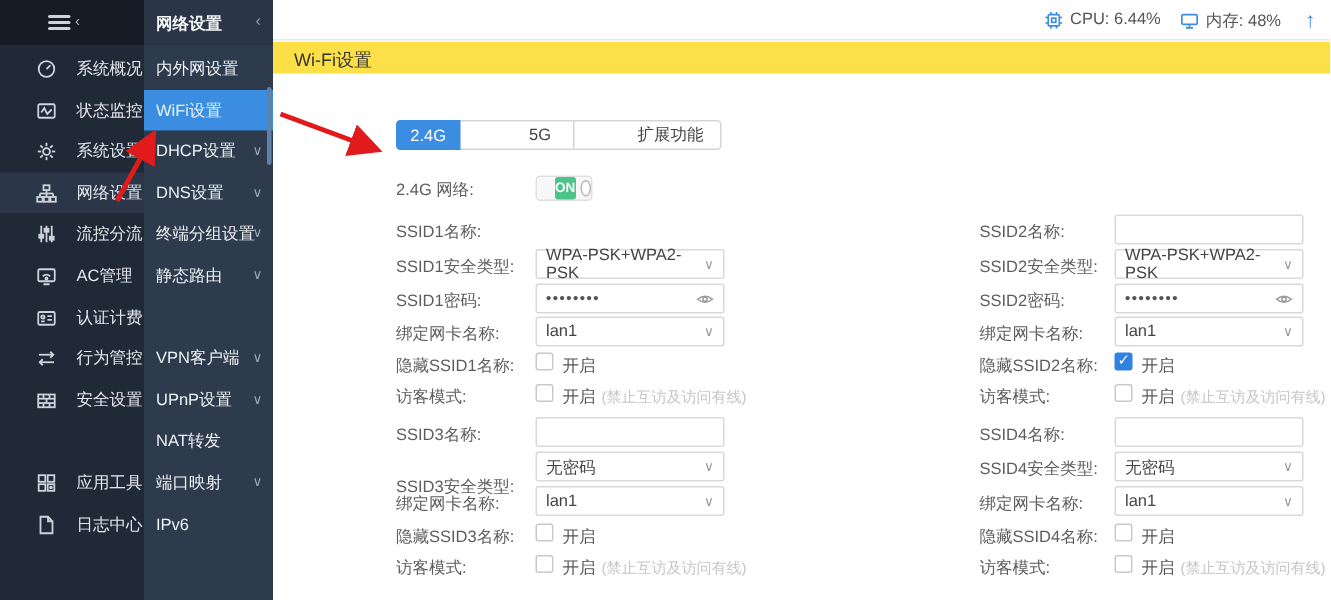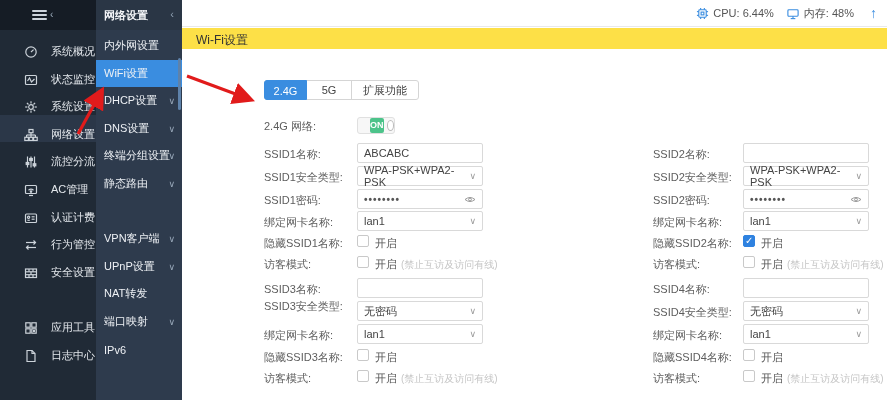--- a/index.html
+++ b/index.html
@@ -6,21 +6,21 @@
   *{box-sizing:border-box;font-family:"Liberation Sans","DejaVu Sans",sans-serif;}
   .app{position:relative;width:887px;height:400px;overflow:hidden;background:#fff;}
 
   
   .sb1{position:absolute;left:0;top:0;width:96px;height:400px;background:#202a36;}
   .sb1-top{position:absolute;left:0;top:0;width:96px;height:30px;background:#151c25;}
   .burger{position:absolute;left:32px;top:8px;width:30px;height:14px;cursor:pointer;}
   .burger .bars{display:inline-block;vertical-align:top;}
   .burger .bars i{display:block;width:15px;height:2px;background:#cdd4dc;margin:2px 0;border-radius:1px;}
   .burger .bchev{color:#9fb0c0;font-size:10px;vertical-align:top;line-height:14px;margin-left:3px;}
-  .pitem{position:absolute;left:0;width:96px;height:27px;display:flex;align-items:flex-end;cursor:pointer;}
+  .pitem{position:absolute;left:0;width:96px;height:27px;display:flex;align-items:center;cursor:pointer;}
   .pitem.hl{background:#2b3748;}
   .picon{width:14px;height:14px;margin-left:24px;display:inline-flex;}
   .picon svg{width:14px;height:14px;stroke:#ccd3da;fill:none;stroke-width:1.2;}
   .plabel{color:#e3e7ec;font-size:11px;margin-left:13px;white-space:nowrap;}
 
   
   .sb2{position:absolute;left:96px;top:0;width:86px;height:400px;background:#2e3b4d;}
   .sb2-head{position:absolute;left:0;top:0;width:86px;height:30px;background:#2a3645;}
   .sb2-title{position:absolute;left:8px;top:8px;color:#f2f4f7;font-size:11px;font-weight:bold;}
   .sb2-collapse{position:absolute;right:8px;top:8px;color:#8fa0b2;font-size:11px;cursor:pointer;}
@@ -35,21 +35,21 @@
   .crumb{position:absolute;left:14px;top:7px;font-size:11px;color:#666;}
   .sys{position:absolute;right:10px;top:5px;display:flex;align-items:center;font-size:11px;color:#555;}
   .sys svg{margin-right:4px;}
   .sys .gap{width:12px;}
   .uparrow{color:#3a8de0;font-size:14px;margin-left:16px;cursor:pointer;line-height:16px;}
 
   .sechead{position:absolute;left:182px;top:28px;width:705px;height:21px;background:#fde047;}
   .sechead span{position:absolute;left:14px;top:4px;font-size:12px;color:#333;}
 
   
-  .tabs{position:absolute;left:264px;top:80px;height:20px;display:flex;border:1px solid #d5d5d5;border-radius:3px;background:#fff;}
+  .tabs{position:absolute;left:264px;top:80px;height:20px;display:flex;border:1px solid #d5d5d5;border-radius:3px;background:#fff;gap:31px;}
   .tab{height:18px;line-height:18px;text-align:center;font-size:11px;color:#444;cursor:pointer;border-right:1px solid #d5d5d5;}
   .tab:last-child{border-right:none;}
   .tab.active{background:#3a8de0;color:#fff;margin:-1px 0 -1px -1px;height:20px;line-height:20px;border:1px solid #3a8de0;border-radius:3px 0 0 3px;}
 
   
   .lbl{position:absolute;font-size:11px;color:#5d5d5d;white-space:nowrap;}
   .inp{position:absolute;width:126px;height:20px;border:1px solid #d9d9d9;border-radius:2px;background:#fff;font-size:11px;color:#444;display:flex;align-items:center;padding:0 6px;cursor:text;}
   .sel{cursor:pointer;justify-content:space-between;}
   .sel .chev{color:#999;font-size:9px;}
   .pwd .dots{letter-spacing:1px;font-weight:bold;color:#555;font-size:10px;flex:1;}
@@ -293,23 +293,20 @@
     <div class="tab" style="width:66px">扩展功能</div>
   </div>
 
   <span class="lbl" style="left:264px;top:119px">2.4G 网络:</span>
   <div class="toggle">
     <span class="ton">ON</span>
     <span class="tknob"></span>
   </div>
 
   <span class="lbl" style="left:264px;top:147px">SSID1名称:</span>
-  <div class="inp" style="left:357px;top:143px">
-      <span>ABCABC</span>
-    </div>
 
   <span class="lbl" style="left:264px;top:170px">SSID1安全类型:</span>
   <div class="inp sel" style="left:357px;top:166px">
       <span>WPA-PSK+WPA2-PSK</span>
       <span class="chev">∨</span>
     </div>
 
   <span class="lbl" style="left:264px;top:193px">SSID1密码:</span>
   <div class="inp pwd" style="left:357px;top:189px">
       <span class="dots">••••••••</span>
@@ -332,21 +329,21 @@
   <span class="lbl" style="left:264px;top:257px">访客模式:</span>
   <span class="cb" style="left:357px;top:256px"></span>
   <span class="cbl" style="left:375px;top:257px">开启</span>
   <span class="hint" style="left:401px;top:258px">(禁止互访及访问有线)</span>
 
   <span class="lbl" style="left:264px;top:282px">SSID3名称:</span>
   <div class="inp" style="left:357px;top:278px">
       <span></span>
     </div>
 
-  <span class="lbl" style="left:264px;top:299px">SSID3安全类型:</span>
+  <span class="lbl" style="left:264px;top:317px">SSID3安全类型:</span>
   <div class="inp sel" style="left:357px;top:301px">
       <span>无密码</span>
       <span class="chev">∨</span>
     </div>
 
   <span class="lbl" style="left:264px;top:328px">绑定网卡名称:</span>
   <div class="inp sel" style="left:357px;top:324px">
       <span>lan1</span>
       <span class="chev">∨</span>
     </div>

